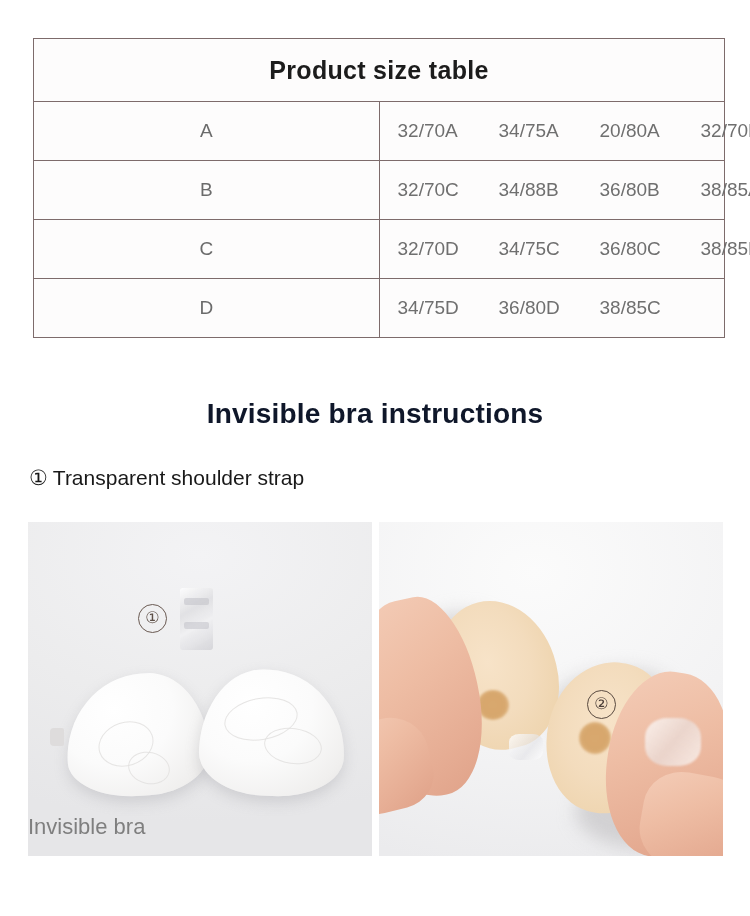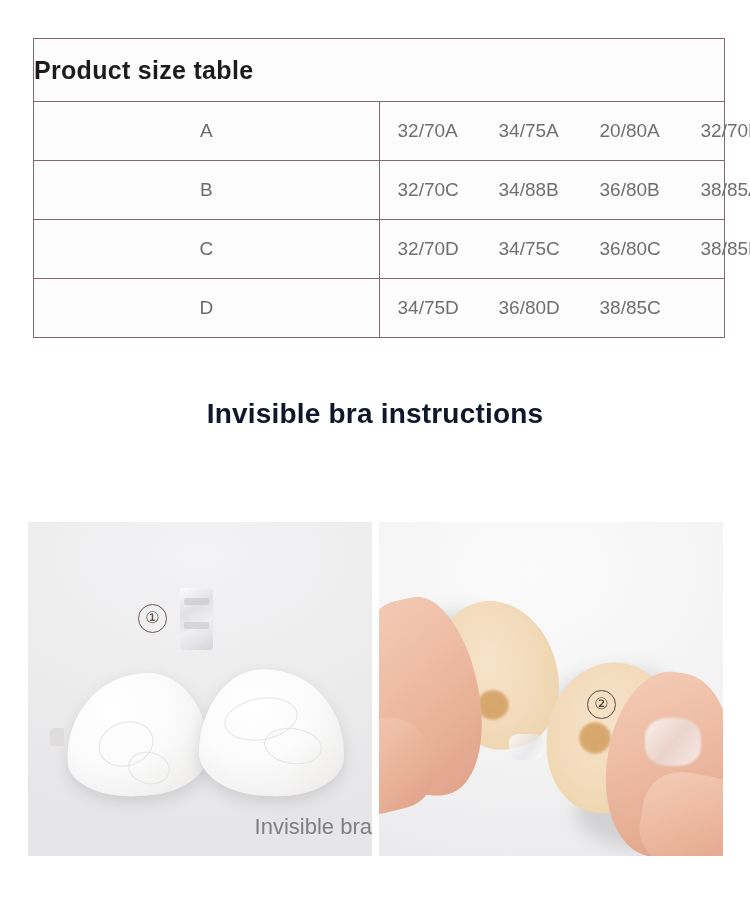--- a/index.html
+++ b/index.html
@@ -32,21 +32,21 @@
     background: #fdfcfc;
   }
   table.size-table td,
   table.size-table th {
     border: 1px solid #7d6b6b;
     padding: 0;
     background: #fdfcfc;
   }
   .tbl-title {
     height: 62px;
-    text-align: left;
+    text-align: center;
     font-size: 25px;
     font-weight: bold;
     color: #1c1c1c;
     letter-spacing: 0.3px;
   }
   .cup-cell {
     width: 85px;
     text-align: center;
     font-size: 19px;
     color: #6b6b6b;
@@ -182,21 +182,21 @@
     text-align: center;
     font-family: "Liberation Serif", serif;
     background: transparent;
   }
   .marker.m1 { left: 110px; top: 82px; }
   .marker.m2 { left: 208px; top: 168px; border-color: #594a40; color: #4e403a; }
   .photo-caption {
     position: absolute;
     left: 0; bottom: 16px;
     width: 100%;
-    text-align: right;
+    text-align: left;
     font-size: 22px;
     color: #7f7f7f;
   }
 
   
   .bg-right {
     position: absolute;
     inset: 0;
     background:
       radial-gradient(ellipse 110% 90% at 45% 15%, #fbfbfb 0%, #f3f3f4 60%, #ebebed 100%);
@@ -323,20 +323,23 @@
           <span class="sz">34/75D</span><span class="sz">36/80D</span><span class="sz">38/85C</span>
         </td>
       </tr>
     </tbody>
   </table>
 </div>
 
 <div class="section-heading">Invisible bra instructions</div>
 
 <div class="step-captions">
+  <div class="step-caption left">
+    <span class="circ-num">①</span><span>Transparent shoulder strap</span>
+  </div>
 </div>
 
 <div class="photo left">
   <div class="bg-left"></div>
 
   <div class="clip-plastic"></div>
   <div class="marker m1">①</div>
 
   <div class="bra-cup l"></div>
   <div class="bra-cup r"></div>

